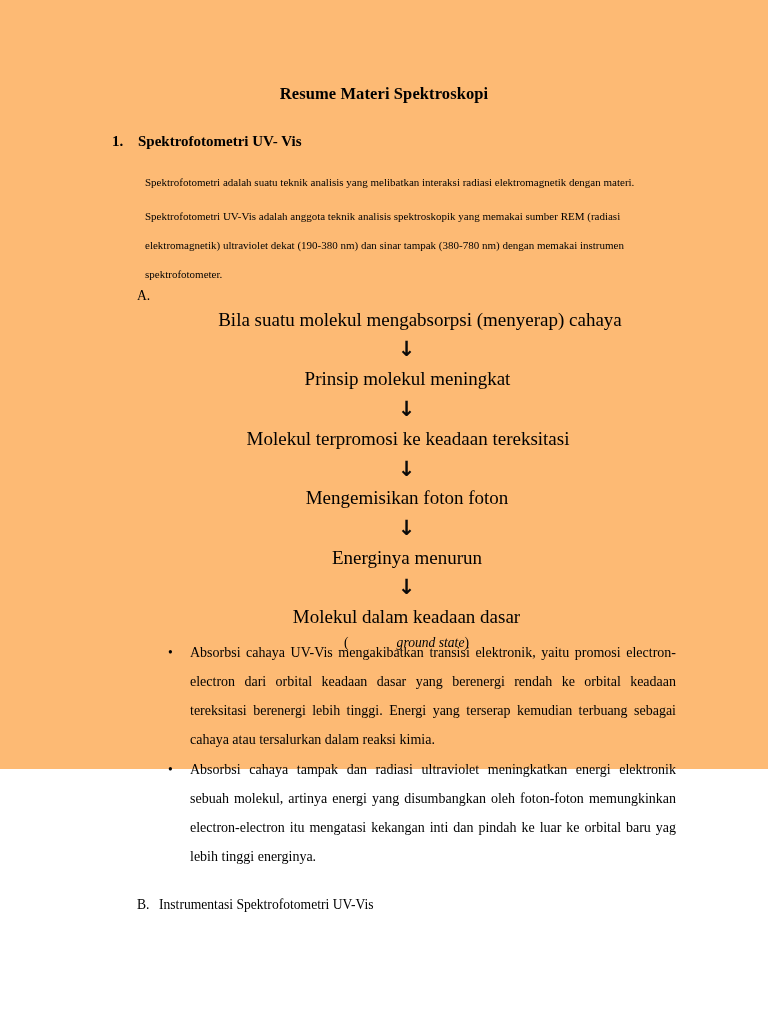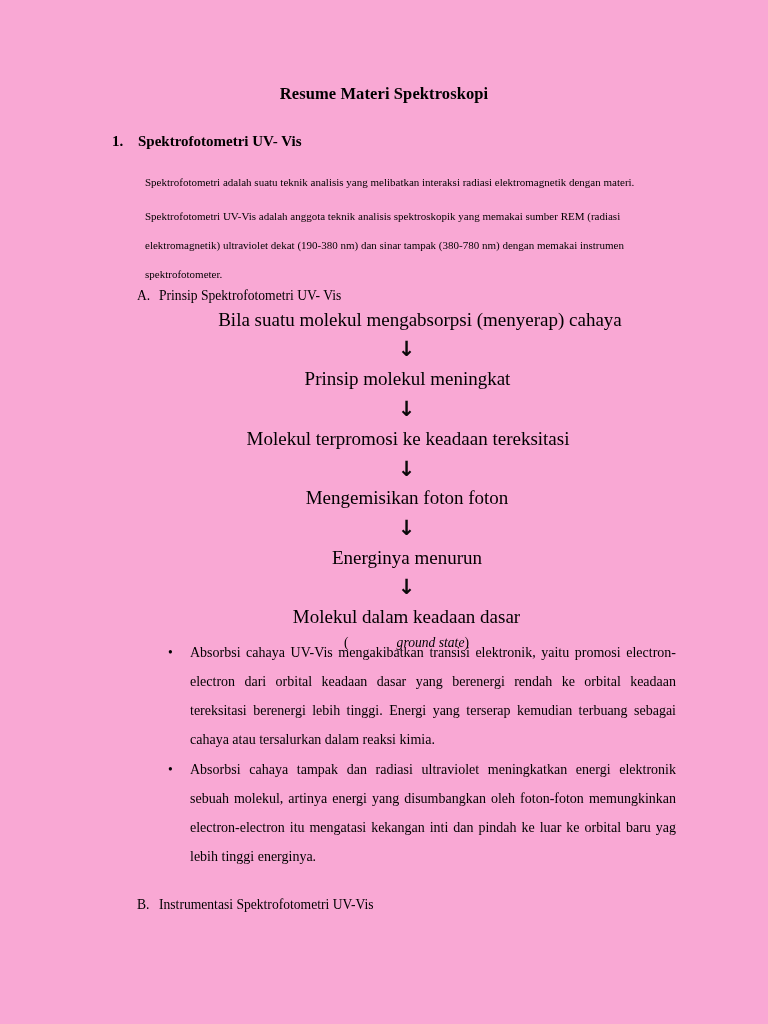--- a/index.html
+++ b/index.html
@@ -14,22 +14,22 @@
     position: relative;
     font-family: "Liberation Serif", "DejaVu Serif", serif;
     color: #000000;
     overflow: hidden;
   }
   .page {
     position: absolute;
     left: 0;
     top: 0;
     width: 768px;
-    height: 1024px;
-    background: #f9a8d4;
+    height: 769px;
+    background: #fdba74;
   }
 
   
   .doc-title {
     position: absolute;
     left: 92px;
     top: 84px;
     width: 584px;
     text-align: center;
     font-size: 16.5px;
@@ -184,21 +184,20 @@
   <div class="body-col para-1">
     <p class="just last-left">Spektrofotometri adalah   suatu teknik analisis yang melibatkan interaksi radiasi elektromagnetik dengan materi.</p>
   </div>
 
   <div class="body-col para-2">
     <p class="just last-left">Spektrofotometri UV-Vis adalah anggota teknik analisis spektroskopik yang memakai sumber REM (radiasi elektromagnetik) ultraviolet dekat (190-380 nm) dan sinar tampak (380-780 nm) dengan memakai instrumen spektrofotometer.</p>
   </div>
 
   <div class="sub-heading sub-heading-a">
     <span class="letter">A.</span>
-    <span>Prinsip Spektrofotometri UV- Vis</span>
   </div>
 
   <div class="flow">
 
     <div class="flow-step s1">Bila suatu molekul mengabsorpsi (menyerap) cahaya</div>
 
     <span class="arrow a1">↓</span>
 
     <div class="flow-step s2">Prinsip molekul meningkat</div>
 

